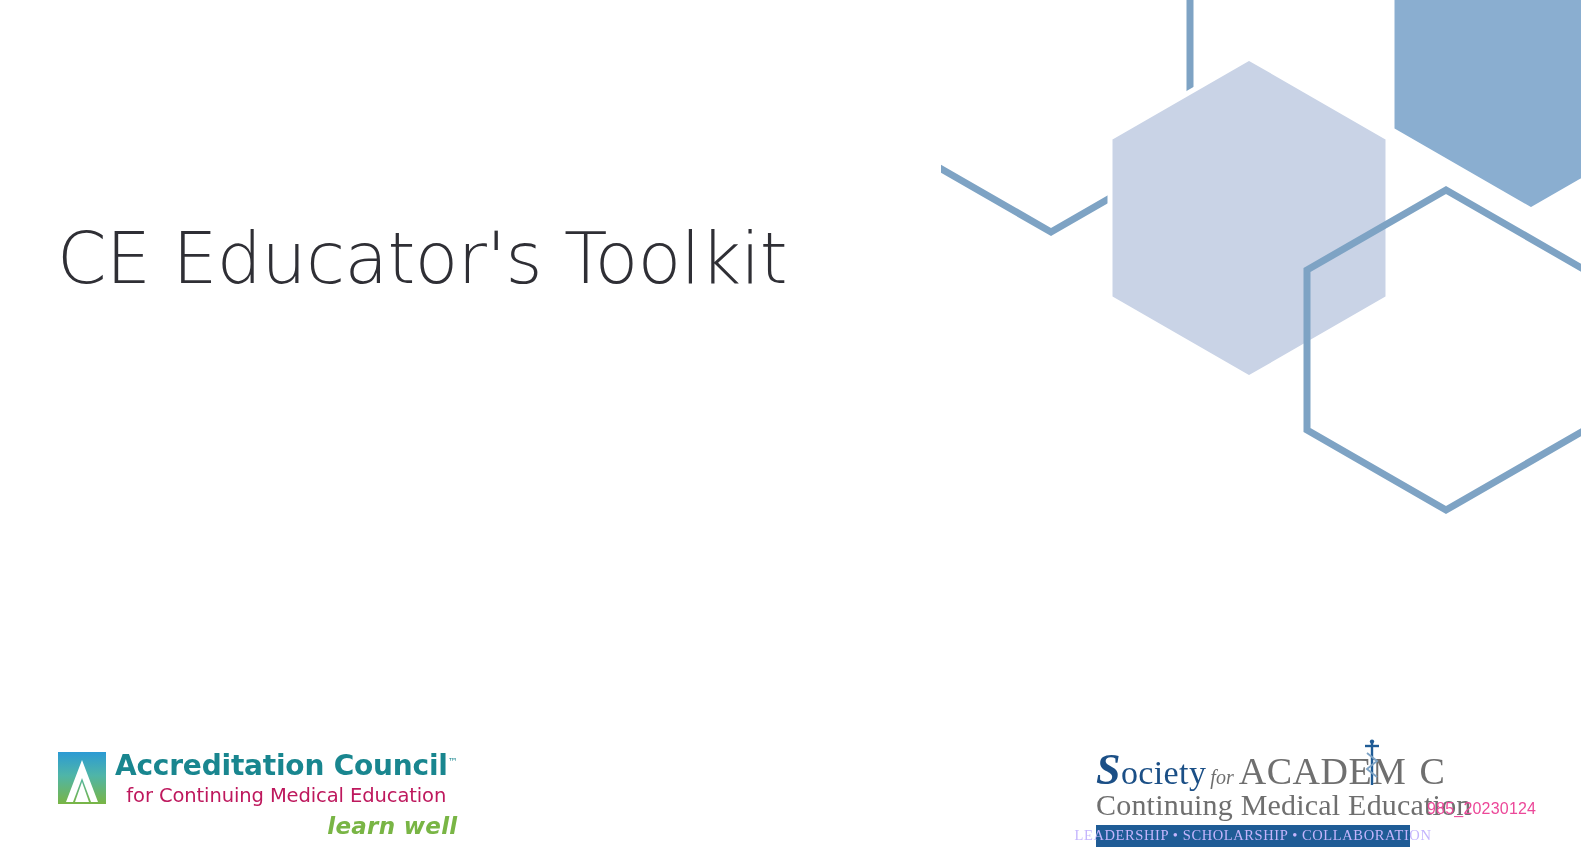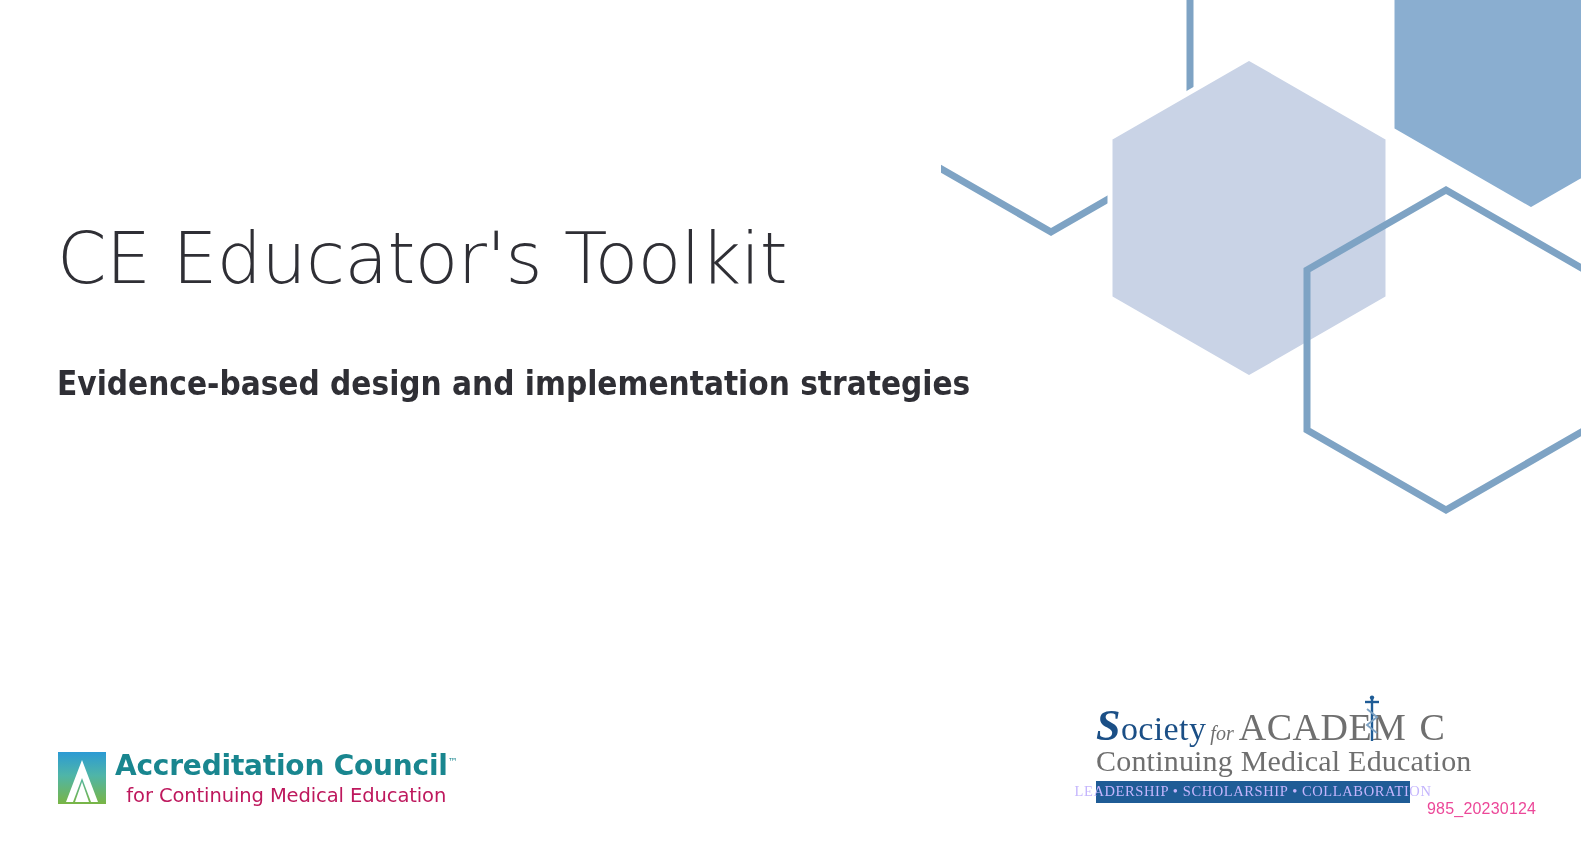--- a/index.html
+++ b/index.html
@@ -117,21 +117,21 @@
     color: #79b545;
     text-align: right;
     margin-top: 9px;
     letter-spacing: 0.3px;
   }
 
   
   #sacme-logo {
     position: absolute;
     left: 1096px;
-    top: 704px;
+    top: 748px;
     width: 314px;
   }
   #sacme-line1 {
     display: flex;
     align-items: baseline;
     font-family: "Liberation Serif", "DejaVu Serif", serif;
     line-height: 1;
     white-space: nowrap;
     position: relative;
     height: 40px;
@@ -215,21 +215,20 @@
 
       <polygon points="590,-110 729,-30 729,130 590,210 451,130 451,-30" fill="#8aaed0" stroke="#ffffff" stroke-width="5"></polygon>
 
       <polygon points="505,190 644,270 644,430 505,510 366,430 366,270" fill="none" stroke="#7ea3c4" stroke-width="7"></polygon>
     </svg>
   </div>
 
   <div id="title-block">
     <h1 id="slide-title">CE Educator's Toolkit</h1>
     <div id="slide-subtitle">
-      <span class="sub-line">Evidence-based design and implementation strategies</span>
     </div>
   </div>
 
   <div id="accme-logo">
     <svg id="accme-mark" viewBox="0 0 48 52" aria-hidden="true">
       <defs>
         <linearGradient id="accmeGrad" x1="0" y1="0" x2="0" y2="1">
           <stop offset="0%" stop-color="#2b9ad4"></stop>
           <stop offset="45%" stop-color="#4fb5a8"></stop>
           <stop offset="100%" stop-color="#79b545"></stop>
@@ -237,20 +236,21 @@
       </defs>
       <rect x="0" y="0" width="48" height="52" fill="url(#accmeGrad)"></rect>
       <polygon points="24,8 40,50 33,50 24,26 15,50 8,50" fill="#ffffff"></polygon>
       <polygon points="24,30 31,50 17,50" fill="#ffffff"></polygon>
     </svg>
     <div id="accme-wordmark">
       <div id="accme-line1">
         <span>Accreditation Council</span><span id="accme-tm">™</span>
       </div>
       <div id="accme-line2">for Continuing Medical Education</div>
+      <div id="accme-tagline">learn well</div>
     </div>
   </div>
 
   <div id="sacme-logo">
     <div id="sacme-line1">
       <span id="sacme-society"><span class="big-s">S</span><span>ociety</span></span>
       <span id="sacme-for">for</span>
       <span id="sacme-academic"><span>ACADEM</span><span style="visibility:hidden">I</span><span>C</span></span>
       <svg id="caduceus-icon" viewBox="0 0 16 48" aria-hidden="true">
         <line x1="8" y1="4" x2="8" y2="46" stroke="#1f5c96" stroke-width="2.4"></line>

